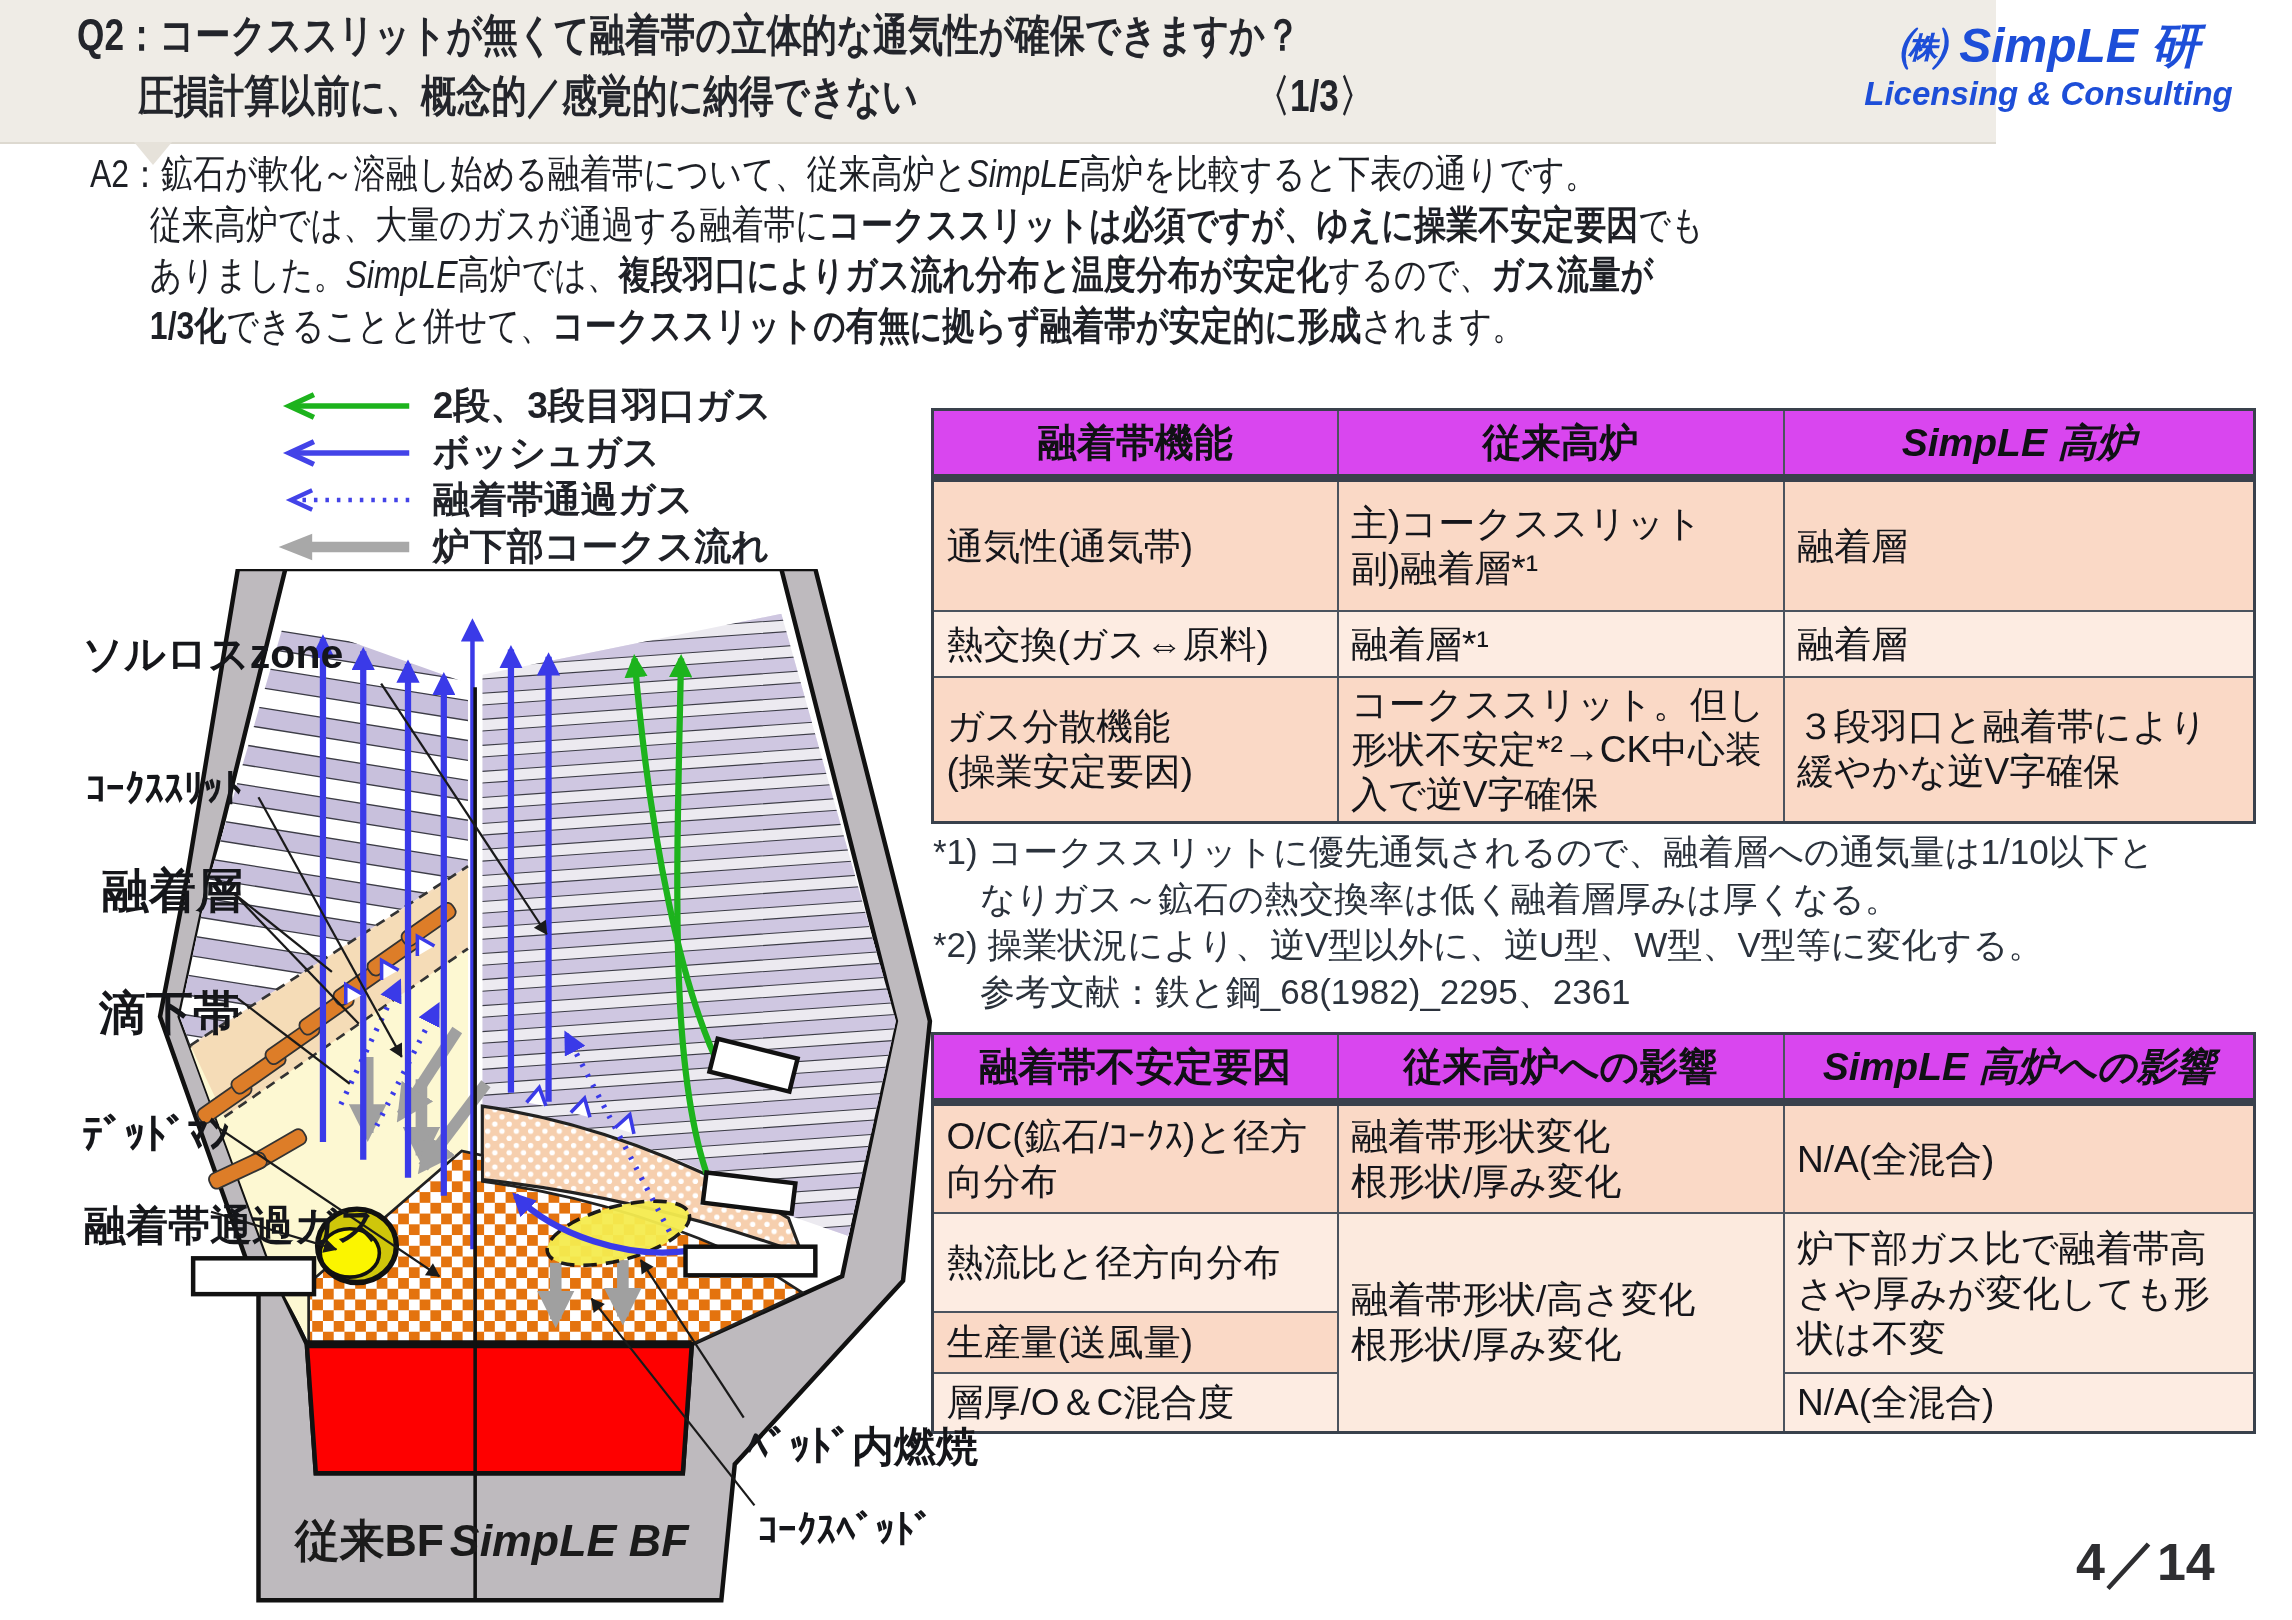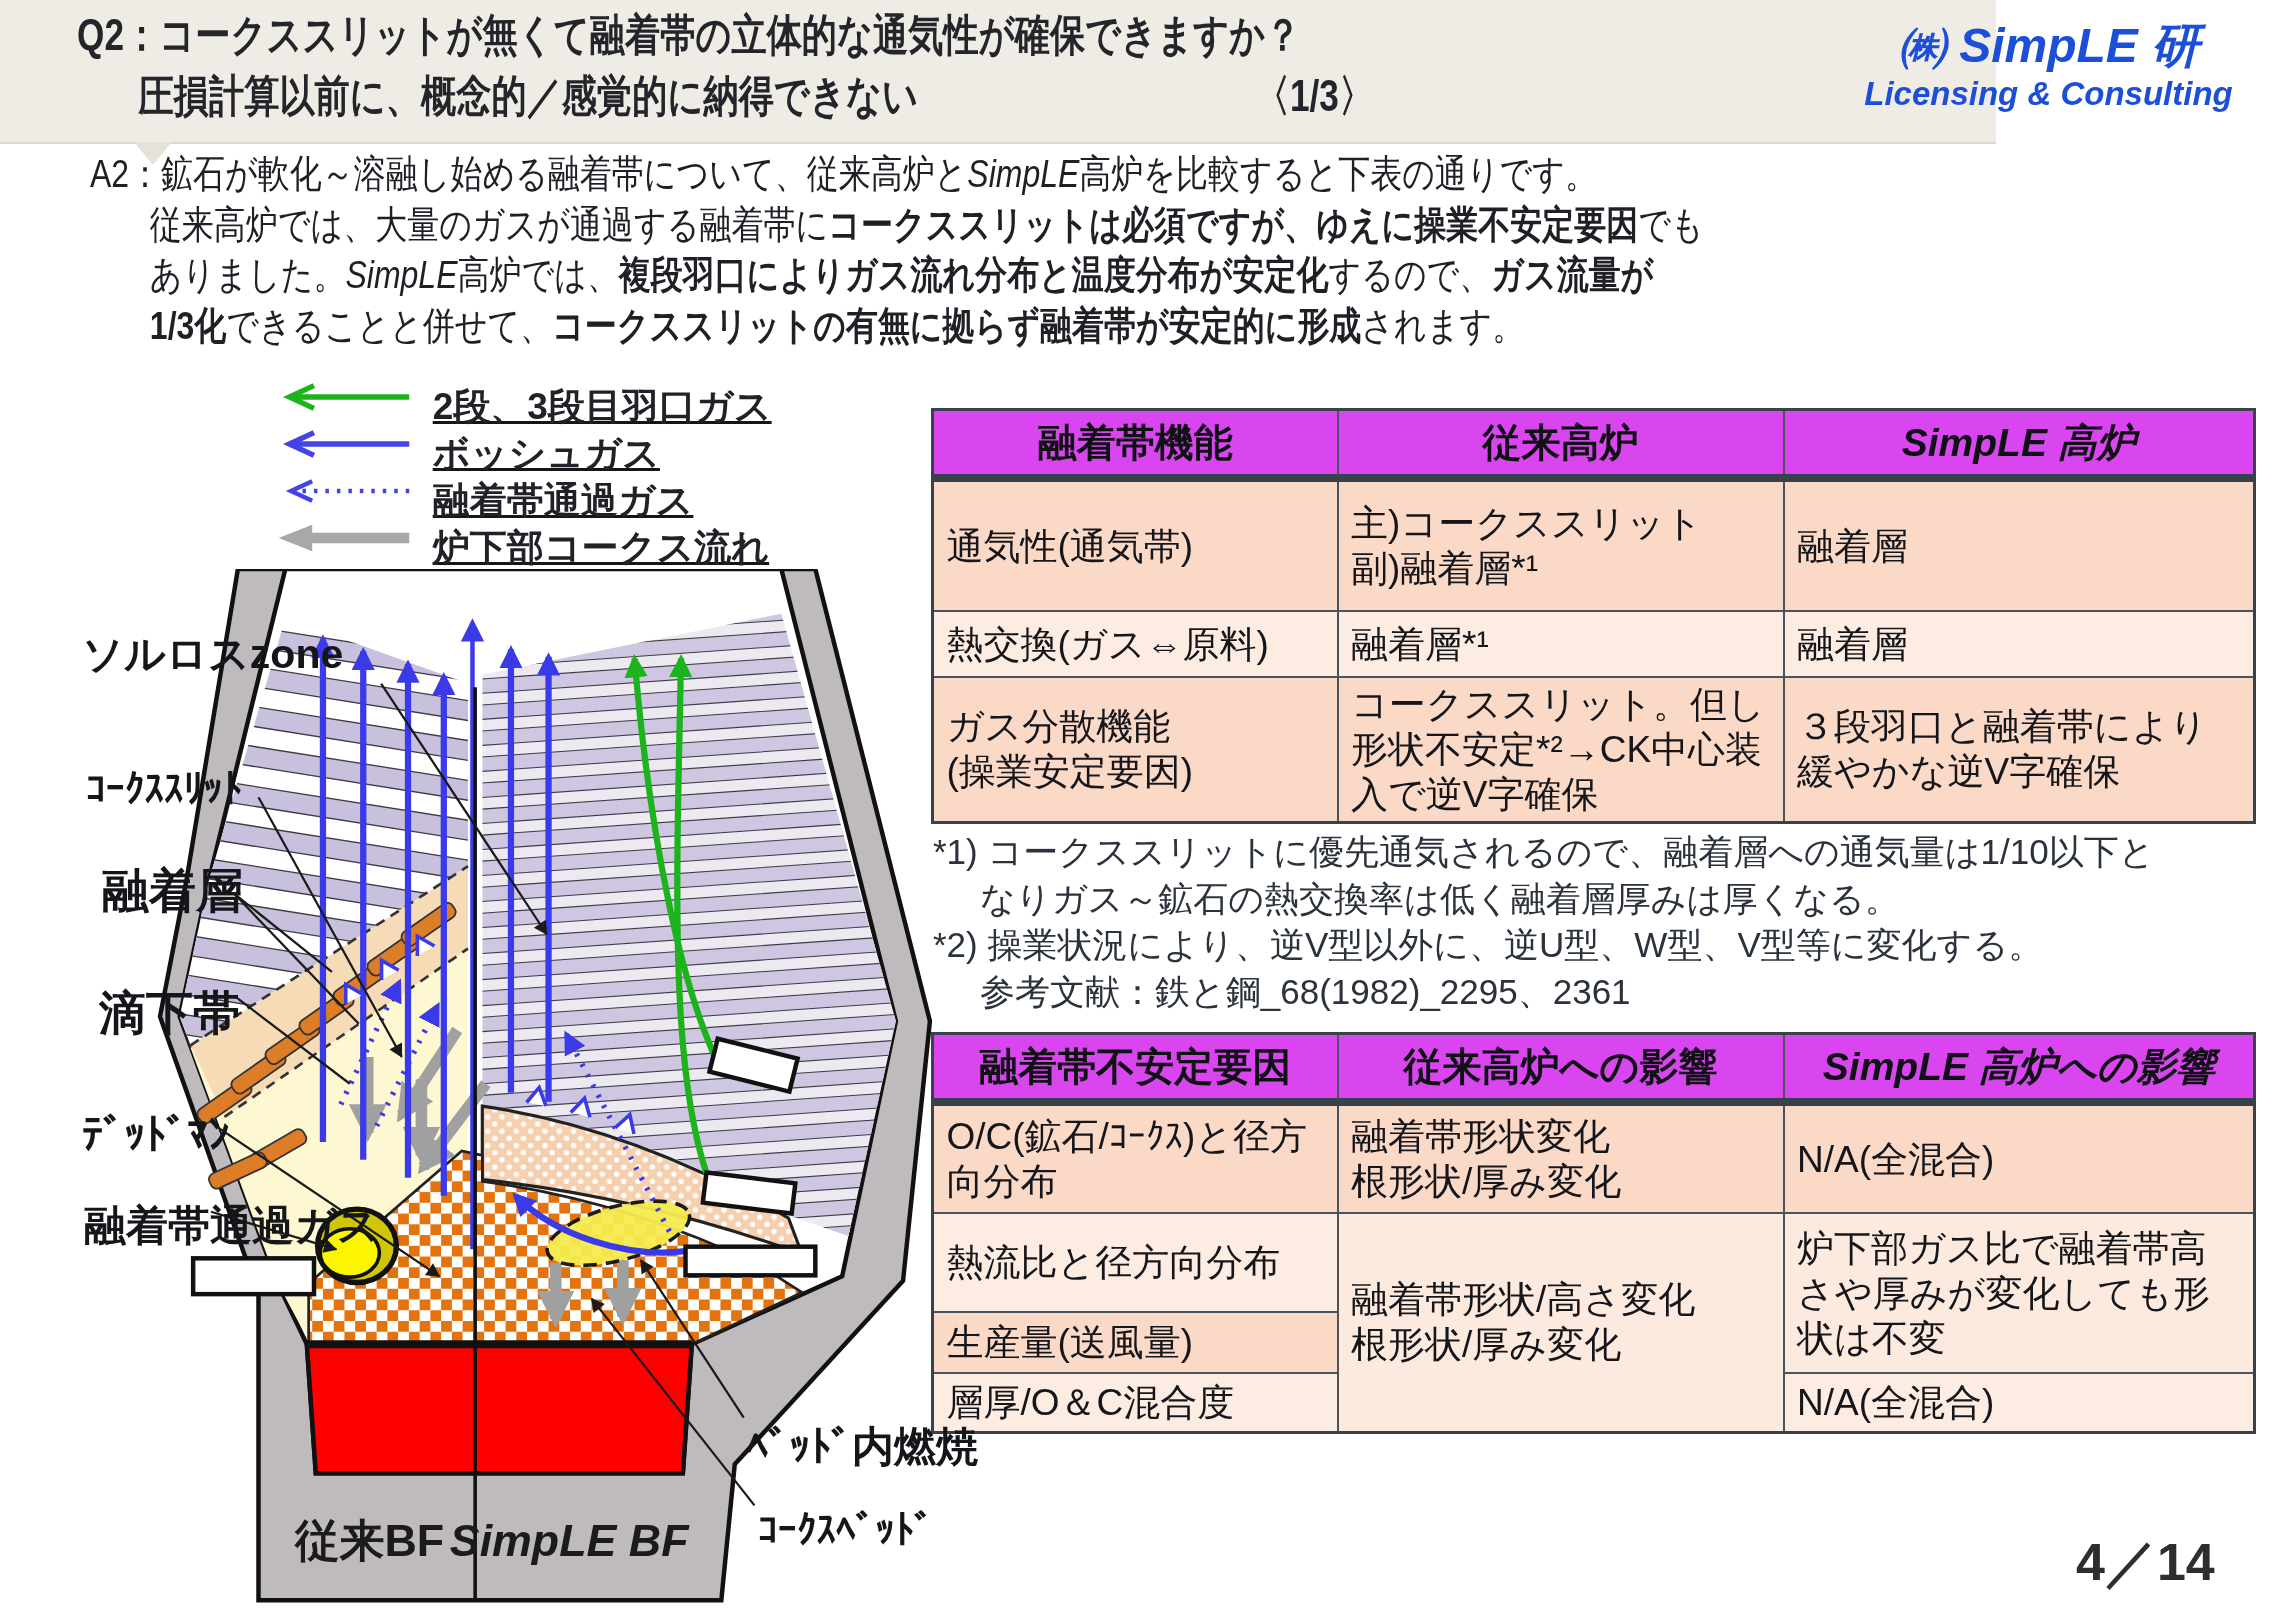--- a/index.html
+++ b/index.html
@@ -18,21 +18,21 @@
   .logo .l1{font-size:48px;line-height:1.2;}
   .logo .l2{font-size:33px;line-height:1.15;}
   
   .answer{position:absolute;left:90px;top:149px;transform:scaleX(.82);transform-origin:left top;font-size:39px;line-height:1.30;color:#1e2026;}
   .answer .ln{white-space:nowrap;}
   .answer .ind{padding-left:73px;}
   .b{font-weight:bold;}
   .i{font-style:italic;}
   
   .legend{position:absolute;left:265px;top:382px;z-index:6;}
-  .lg-row{height:47px;display:flex;text-decoration:underline;}
+  .lg-row{height:47px;display:flex;align-items:center;}
   .lg-row svg{width:157px;height:30px;flex:0 0 auto;}
   .lg-label{font-size:37px;font-weight:bold;color:#202228;margin-left:10.7px;white-space:nowrap;}
   
   .dlabel{position:absolute;font-weight:bold;color:#15161a;z-index:5;white-space:nowrap;}
   .lb-sol  {left:82px; top:627px; font-size:41px;}
   .lb-slit {left:86px; top:767px; font-size:39px;}
   .lb-coh  {left:102px;top:860px; font-size:47px;}
   .lb-drip {left:99px;top:982px;font-size:47px;text-align:center;}
   .lb-dead {left:82px; top:1111px;font-size:42px;}
   .lb-race {left:84px; top:1198px;font-size:42px;}

